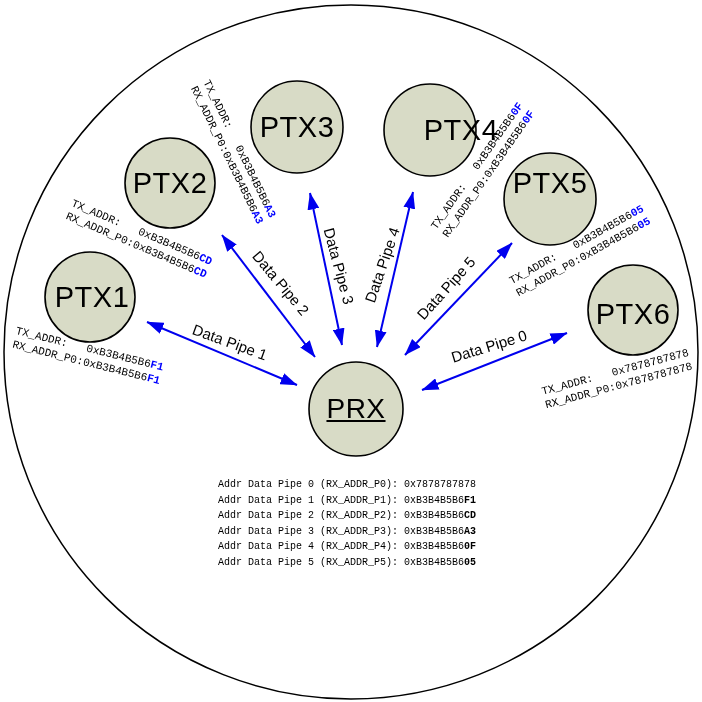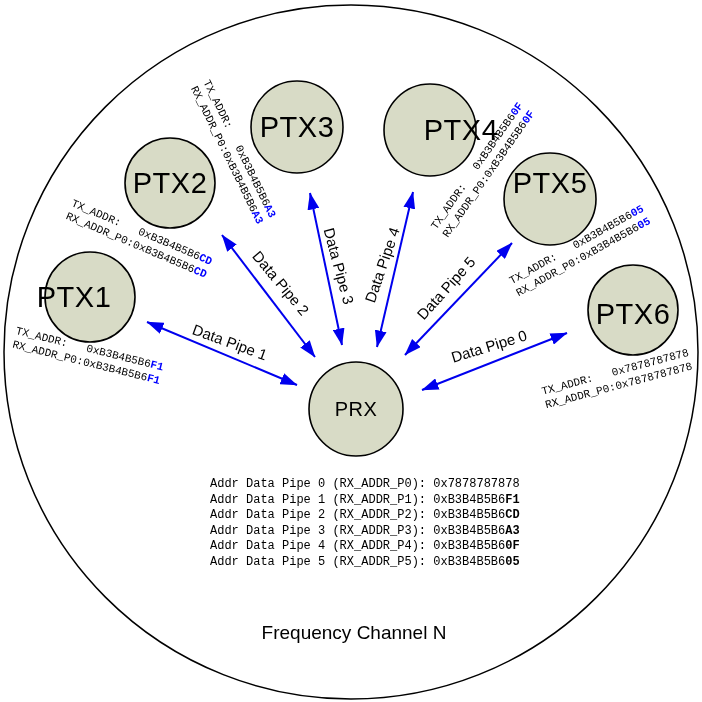--- a/index.html
+++ b/index.html
@@ -2,28 +2,28 @@
 <html style="--hl: #0000ff;"><head>
 <meta charset="utf-8">
 <style>
   html,body{margin:0;padding:0;background:#fff;}
   .stage{position:relative;width:702px;height:702px;background:#fff;overflow:hidden;
          font-family:"Liberation Sans",sans-serif;color:#000;}
   .stage svg{position:absolute;left:0;top:0;}
   .outer{fill:none;stroke:#000;stroke-width:1.5px;}
   .nodelabel{position:absolute;transform:translate(-50%,-50%);font-size:29px;
              letter-spacing:.5px;white-space:nowrap;}
-  .prxlabel{left:356px;top:409px;font-size:20px;}
+  .prxlabel{left:356px;top:409px;font-size:28px;text-decoration:underline;}
   .addr{position:absolute;font-family:"Liberation Mono","DejaVu Sans Mono",monospace;
         font-size:11px;line-height:14px;white-space:pre;}
   .addr b{color:var(--hl,#0000ff);font-weight:700;}
   .pipelbl{position:absolute;font-size:15px;white-space:nowrap;}
   .freq{position:absolute;left:354px;top:633px;transform:translate(-50%,-50%);font-size:19px;}
-  .atable{position:absolute;left:210px;top:477px;font-family:"Liberation Mono","DejaVu Sans Mono",monospace;
-          font-size:12px;line-height:15.5px;white-space:pre;}
+  .atable{position:absolute;left:218px;top:477px;font-family:"Liberation Mono","DejaVu Sans Mono",monospace;
+          font-size:10px;line-height:15.5px;white-space:pre;}
   .atable b{font-weight:700;color:#000;}
 </style>
 </head>
 <body>
 
 <div class="stage" id="stage">
   <svg id="dyn" width="702" height="702" viewBox="0 0 702 702">
     <defs>
       <marker id="ah" viewBox="0 0 10 7" markerWidth="8.5" markerHeight="6" refX="9.7" refY="3.5" orient="auto-start-reverse" markerUnits="strokeWidth">
         <path d="M0,0 L10,3.5 L0,7 Z" fill="#0000ee"></path>
@@ -40,24 +40,23 @@
       <line x1="147" y1="322" x2="297" y2="385" stroke="#0000ee" stroke-width="2" marker-start="url(#ah)" marker-end="url(#ah)"></line>
       <line x1="222" y1="235" x2="315" y2="357" stroke="#0000ee" stroke-width="2" marker-start="url(#ah)" marker-end="url(#ah)"></line>
       <line x1="310" y1="193" x2="342" y2="345" stroke="#0000ee" stroke-width="2" marker-start="url(#ah)" marker-end="url(#ah)"></line>
       <line x1="413" y1="192" x2="377" y2="347" stroke="#0000ee" stroke-width="2" marker-start="url(#ah)" marker-end="url(#ah)"></line>
       <line x1="512" y1="243" x2="405" y2="355" stroke="#0000ee" stroke-width="2" marker-start="url(#ah)" marker-end="url(#ah)"></line>
       <line x1="567" y1="333" x2="422" y2="390" stroke="#0000ee" stroke-width="2" marker-start="url(#ah)" marker-end="url(#ah)"></line>
     </svg>
 
   <div class="nodelabel prxlabel">PRX</div>
 
-  <div class="freq">Frequency Channel N</div>
 
   <div class="atable" id="addr-table"><div class="trow">Addr Data Pipe 0 (RX_ADDR_P0): 0x7878787878</div><div class="trow">Addr Data Pipe 1 (RX_ADDR_P1): 0xB3B4B5B6<b>F1</b></div><div class="trow">Addr Data Pipe 2 (RX_ADDR_P2): 0xB3B4B5B6<b>CD</b></div><div class="trow">Addr Data Pipe 3 (RX_ADDR_P3): 0xB3B4B5B6<b>A3</b></div><div class="trow">Addr Data Pipe 4 (RX_ADDR_P4): 0xB3B4B5B6<b>0F</b></div><div class="trow">Addr Data Pipe 5 (RX_ADDR_P5): 0xB3B4B5B6<b>05</b></div></div>
-<div class="nodelabel" style="left: 74px; top: 297px;">PTX1</div>
+<div class="nodelabel" style="left: 92px; top: 297px;">PTX1</div>
     <div class="addr" style="left: 88px; top: 356px; transform: translate(-50%, -50%) rotate(14deg);"><div>TX_ADDR:   0xB3B4B5B6<b>F1</b></div><div>RX_ADDR_P0:0xB3B4B5B6<b>F1</b></div></div>
     <div class="nodelabel" style="left: 170px; top: 183px; text-align: right;">PTX2</div>
     <div class="addr" style="left: 139px; top: 239px; transform: translate(-50%, -50%) rotate(23deg);"><div>TX_ADDR:   0xB3B4B5B6<b>CD</b></div><div>RX_ADDR_P0:0xB3B4B5B6<b>CD</b></div></div>
     <div class="nodelabel" style="left: 297px; top: 127px;">PTX3</div>
     <div class="addr" style="left: 233px; top: 152px; transform: translate(-50%, -50%) rotate(64deg);"><div>TX_ADDR:   0xB3B4B5B6<b>A3</b></div><div>RX_ADDR_P0:0xB3B4B5B6<b>A3</b></div></div>
     <div class="nodelabel" style="left: 430px; top: 130px; margin-left: 31px;">PTX4</div>
     <div class="addr" style="left: 483px; top: 170px; transform: translate(-50%, -50%) rotate(-55deg);"><div>TX_ADDR:   0xB3B4B5B6<b>0F</b></div><div>RX_ADDR_P0:0xB3B4B5B6<b>0F</b></div></div>
     <div class="nodelabel" style="left: 550px; top: 183px;">PTX5</div>
     <div class="addr" style="left: 580px; top: 251px; transform: translate(-50%, -50%) rotate(-29deg);"><div>TX_ADDR:   0xB3B4B5B6<b>05</b></div><div>RX_ADDR_P0:0xB3B4B5B6<b>05</b></div></div>
     <div class="nodelabel" style="left: 633px; top: 314px;">PTX6</div>

